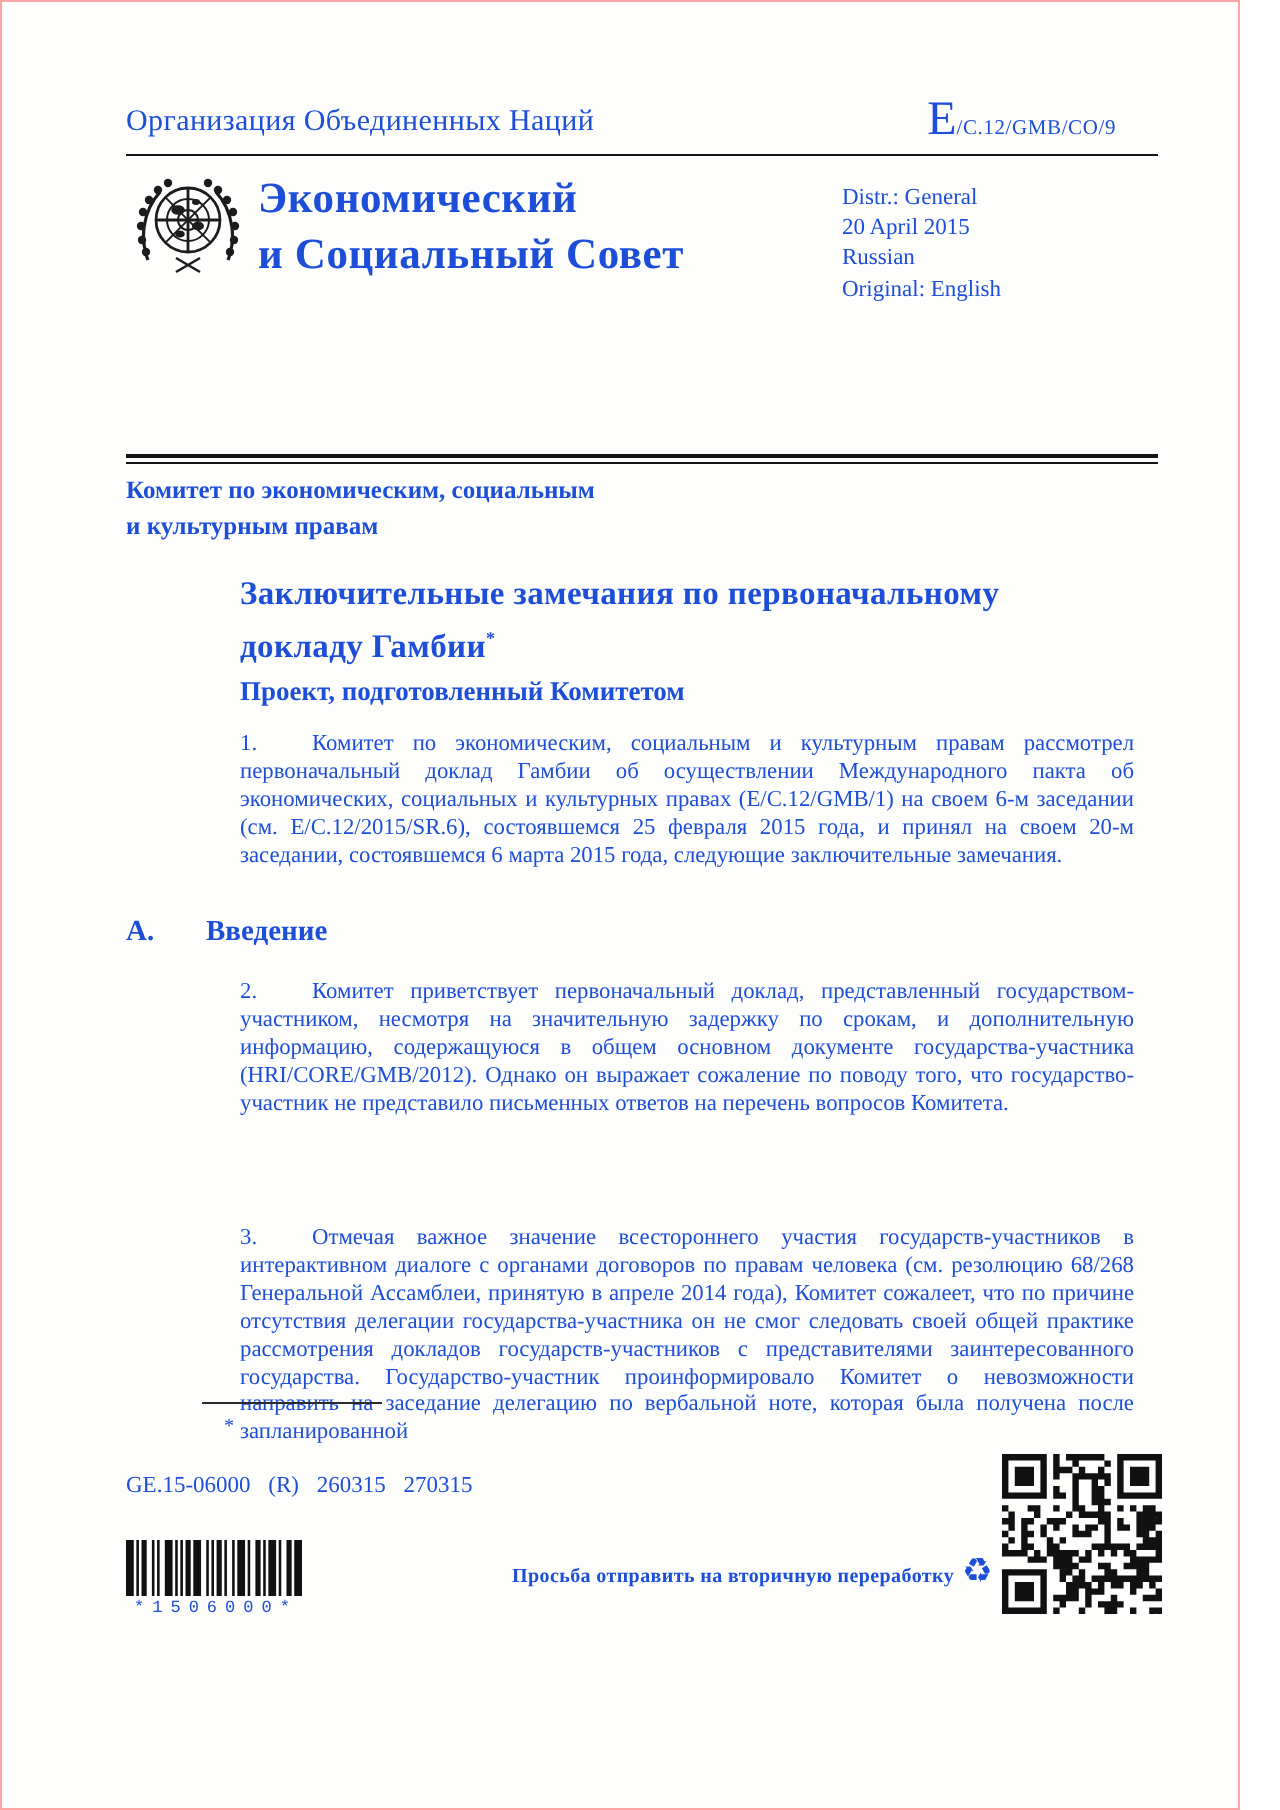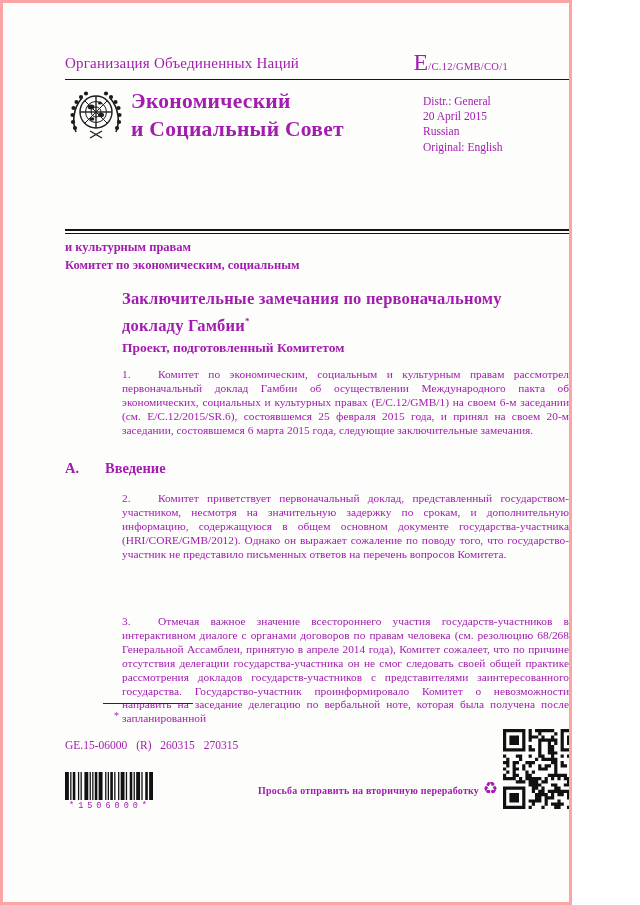--- a/index.html
+++ b/index.html
@@ -1,23 +1,23 @@
 <!DOCTYPE html>
 <html lang="ru"><head>
 <meta charset="utf-8">
 <style>
   html,body{margin:0;padding:0;background:#ffffff;}
   .page{
     position:relative;
-    width:572px;height:905px;
+    width:620px;height:905px;
     background:#fdfdfc;
-    border:3px solid #fca5a5;
+    border:1px solid #fca5a5;
     box-sizing:border-box;
     font-family:"Liberation Serif","DejaVu Serif",serif;
-    color:#a21caf;
+    color:#1d4ed8;
     overflow:hidden;
   }
   .abs{position:absolute;}
 
   
   .org-name{left:62px;top:52px;font-size:15px;letter-spacing:.2px;}
   .doc-symbol{right:61px;top:46px;display:flex;align-items:baseline;}
   .doc-symbol .big{font-size:24px;}
   .doc-symbol .small{font-size:10.5px;letter-spacing:.3px;}
   .rule-thin{left:62px;top:76px;width:516px;height:0;border-top:1.8px solid #161616;}
@@ -59,21 +59,21 @@
   .qr{left:500px;top:726px;width:80px;height:80px;}
 </style>
 </head>
 <body>
 
 <div class="page">
 
   <div class="abs org-name">Организация Объединенных Наций</div>
   <div class="abs doc-symbol">
     <span class="big">E</span>
-      <span class="small">/C.12/GMB/CO/1</span>
+      <span class="small">/C.12/GMB/CO/9</span>
   </div>
   <div class="abs rule-thin"></div>
 
   <div class="abs emblem">
     <svg viewBox="0 0 60 60" width="60" height="60">
       <g fill="none" stroke="#1c1c1c" stroke-width="1.4">
         <circle cx="30" cy="26" r="16"></circle>
         <circle cx="30" cy="26" r="10.5" stroke-width="1"></circle>
         <circle cx="30" cy="26" r="5" stroke-width="1"></circle>
         <line x1="30" y1="10" x2="30" y2="42"></line>
@@ -119,22 +119,22 @@
   <div class="abs distr-block">
     <div>Distr.: General</div>
     <div>20 April 2015</div>
     <div>Russian</div>
     <div>Original: English</div>
   </div>
 
   <div class="abs rule-thick"></div>
 
   <div class="abs committee">
+    <div>Комитет по экономическим, социальным</div>
     <div>и культурным правам</div>
-    <div>Комитет по экономическим, социальным</div>
   </div>
 
   <div class="abs doc-title">
     <div>Заключительные замечания по первоначальному</div>
     <div><span>докладу Гамбии</span><sup>*</sup></div>
   </div>
 
   <div class="abs doc-subtitle">Проект, подготовленный Комитетом</div>
 
   <div class="abs para p1">

